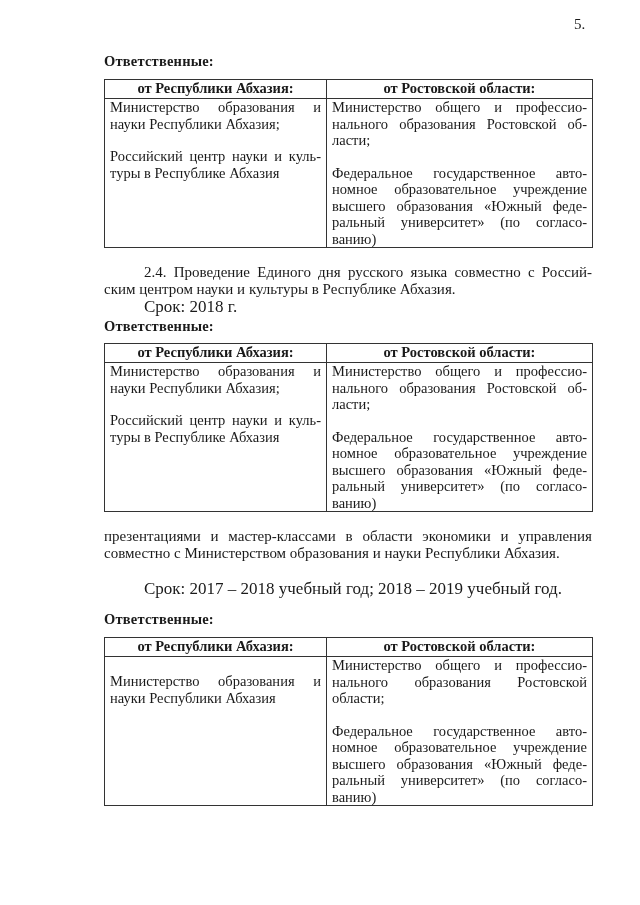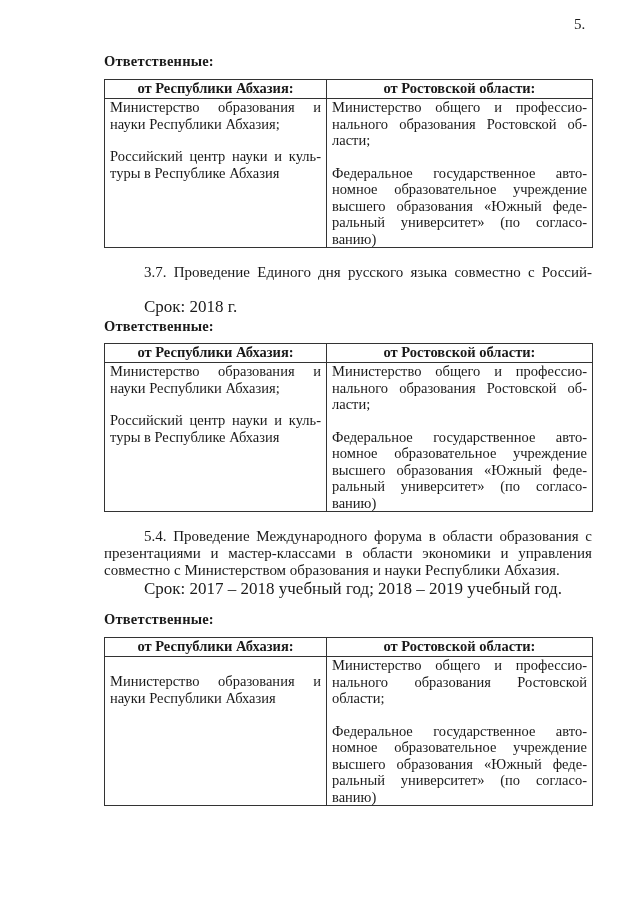--- a/index.html
+++ b/index.html
@@ -130,21 +130,22 @@
             <span class="jl">высшего образования «Южный феде-</span>
             <span class="jl">ральный университет» (по согласо-</span>
             <span class="jl last">ванию)</span>
           </span>
         </td>
     </tr>
   </tbody>
 </table>
 
 <div class="para" style="top:264px;">
-    <span class="line indent">3.7. Проведение Единого дня русского языка совместно с Россий-</span>
+    <span class="line indent">2.4. Проведение Единого дня русского языка совместно с Россий-</span>
+    <span class="line last">ским центром науки и культуры в Республике Абхазия.</span>
   </div>
 <div class="srok" style="top:298px;">Срок: 2018 г.</div>
 <div class="heading" style="top:318px;">Ответственные:</div>
 <table class="resp" style="top:343px;">
   <colgroup>
       <col class="c1">
       <col class="c2">
     </colgroup>
   <thead>
     <tr>
@@ -176,21 +177,20 @@
             <span class="jl">высшего образования «Южный феде-</span>
             <span class="jl">ральный университет» (по согласо-</span>
             <span class="jl last">ванию)</span>
           </span>
         </td>
     </tr>
   </tbody>
 </table>
 
 <div class="para" style="top:528px;">
-    <span class="line indent">5.4. Проведение Международного форума в области образования с</span>
     <span class="line">презентациями и мастер-классами в области экономики и управления</span>
     <span class="line last">совместно с Министерством образования и науки Республики Абхазия.</span>
   </div>
 <div class="srok" style="top:580px;">Срок: 2017 – 2018 учебный год; 2018 – 2019 учебный год.</div>
 <div class="heading" style="top:611px;">Ответственные:</div>
 <table class="resp" style="top:637px;">
   <colgroup>
       <col class="c1">
       <col class="c2">
     </colgroup>

